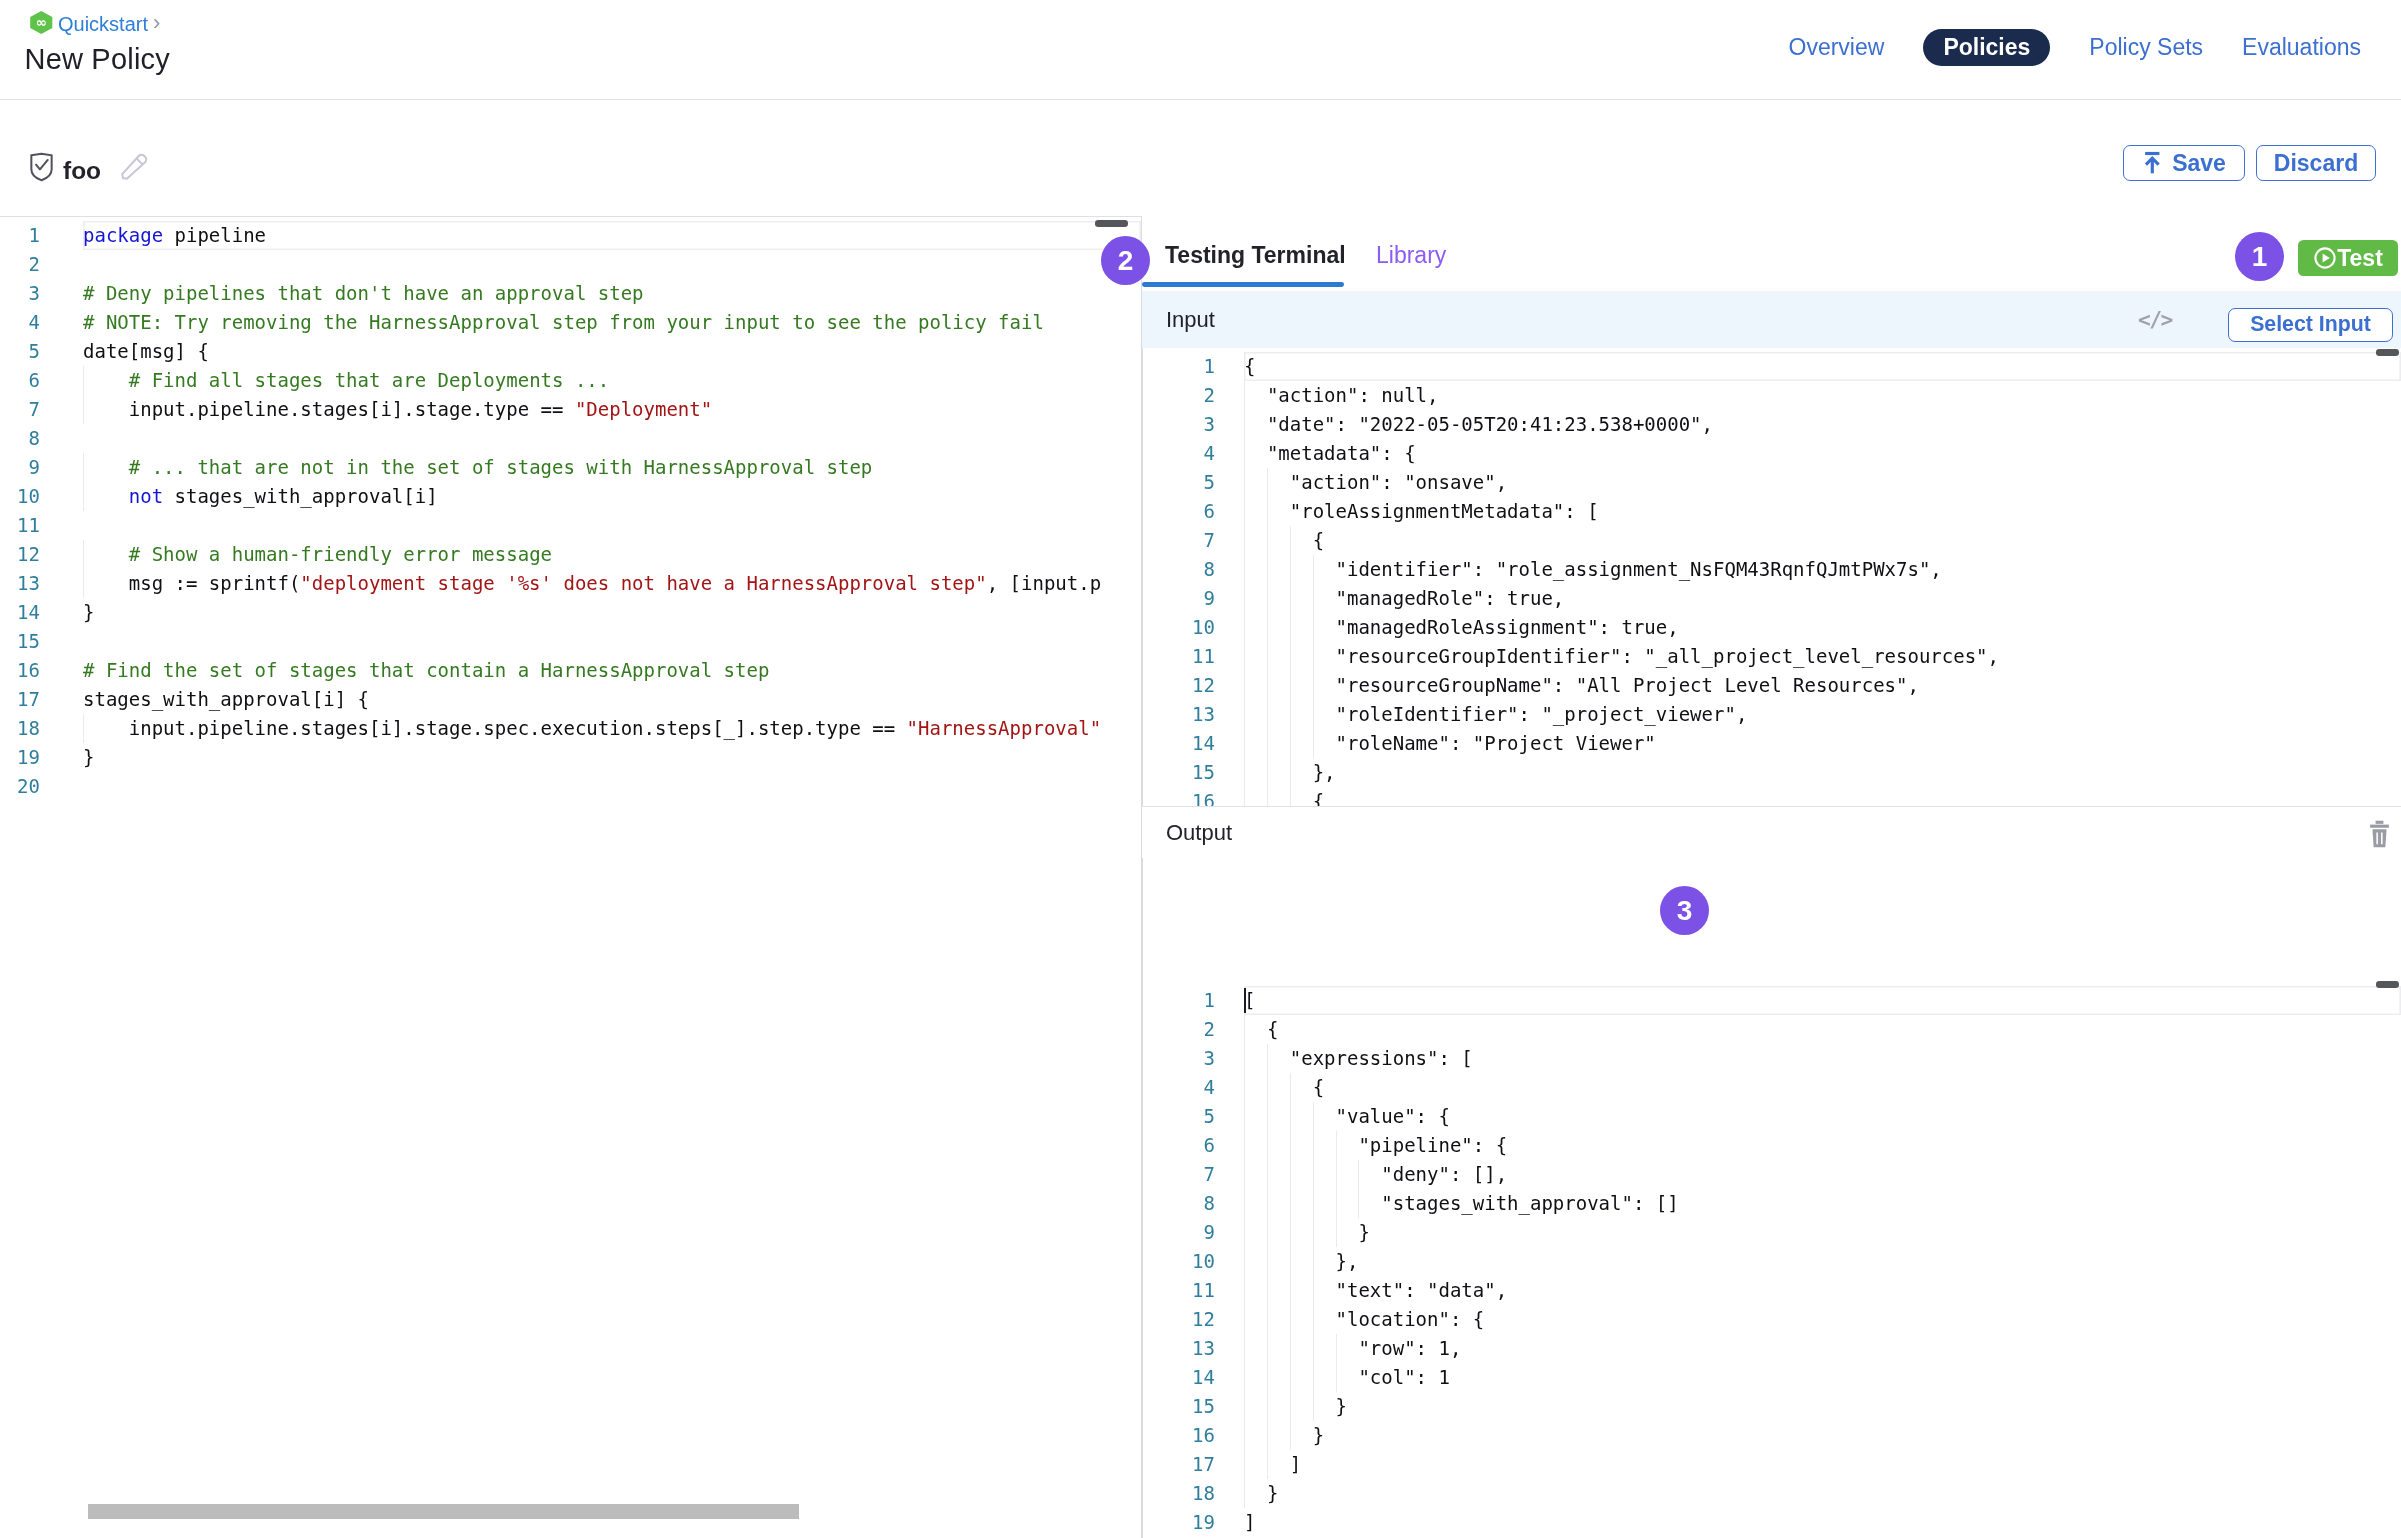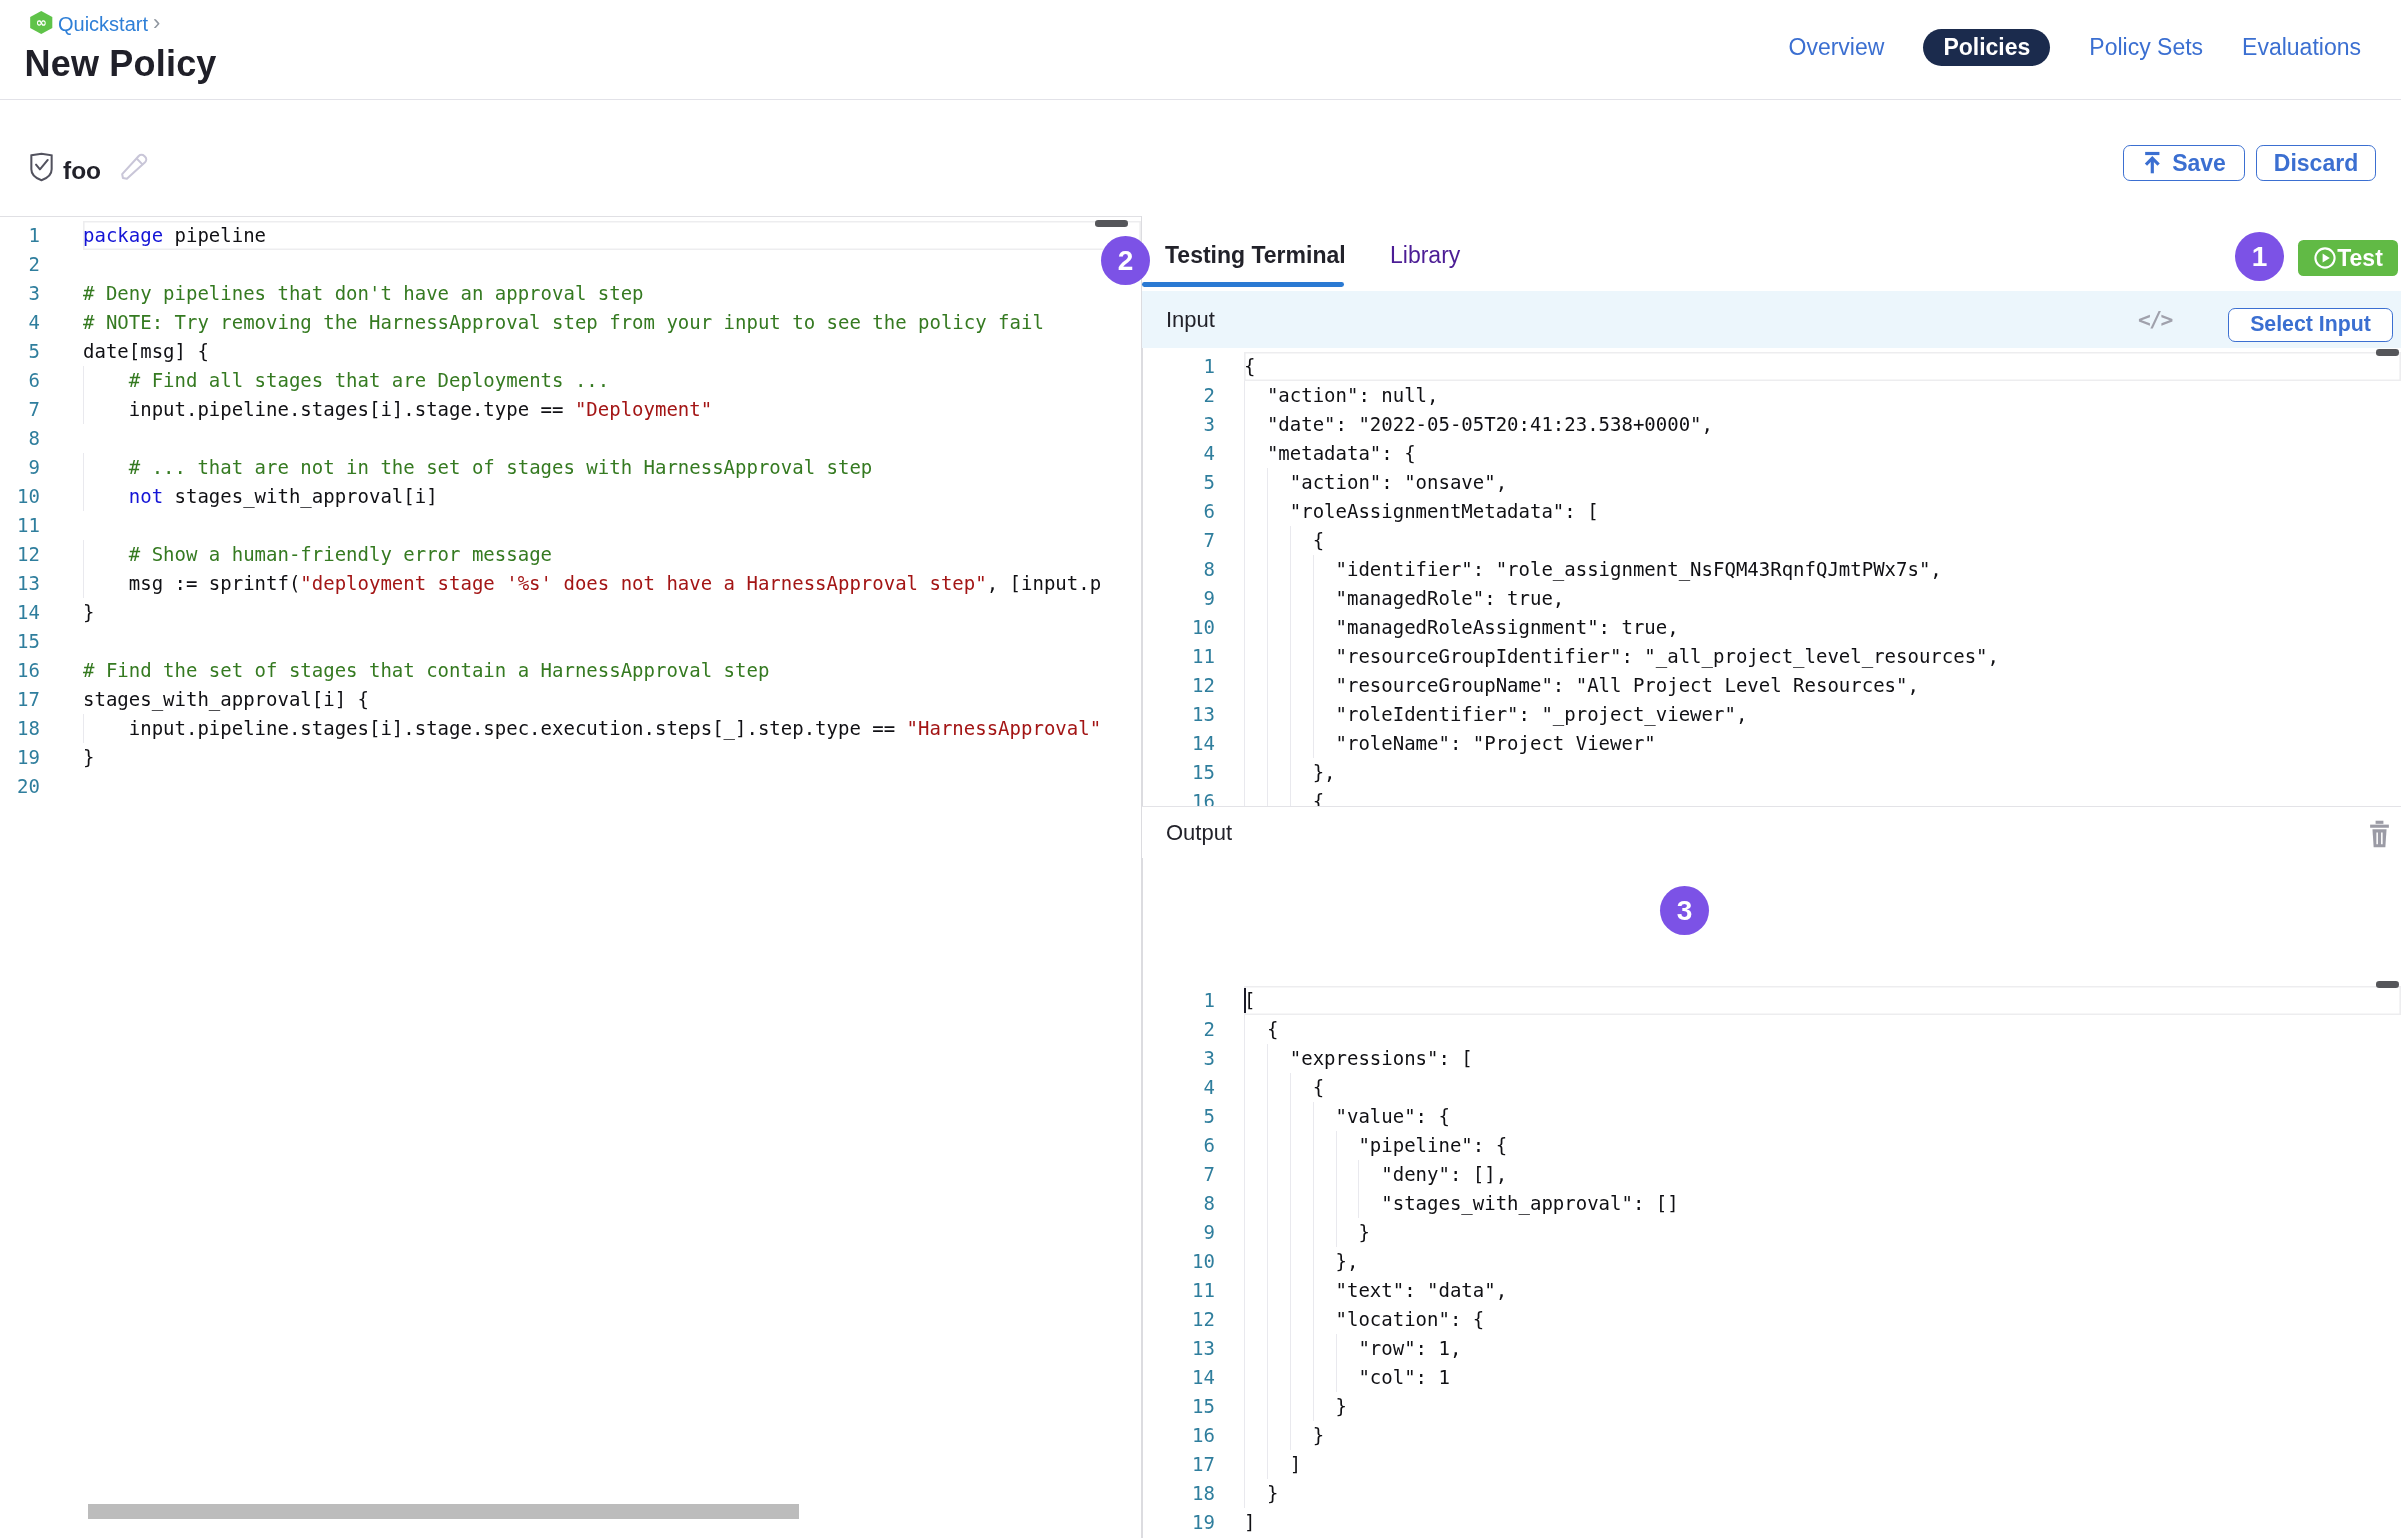--- a/index.html
+++ b/index.html
@@ -5,21 +5,21 @@
   * { margin:0; padding:0; box-sizing:border-box; }
   html,body { width:2401px; height:1538px; background:#ffffff; font-family:"Liberation Sans", sans-serif; color:#22222a; overflow:hidden; }
   .abs { position:absolute; }
   #root { position:relative; width:2401px; height:1538px; background:#fff; }
 
   
   #header { position:absolute; left:0; top:0; width:2401px; height:100px; background:#fff; border-bottom:0.8px solid #e2e2e8; }
   #proj-icon { position:absolute; left:28.5px; top:11px; width:24.5px; height:23px; }
   #crumb { position:absolute; left:58px; top:12.6px; height:22px; line-height:22px; font-size:20px; font-weight:500; color:#2e7fd7; }
   #crumb-chev { position:absolute; left:153px; top:10.3px; font-size:22px; color:#9097a0; }
-  #page-title { position:absolute; left:24.5px; top:43px; font-size:36px; font-weight:700; color:#202029; letter-spacing:0.2px; }
+  #page-title { position:absolute; left:24.5px; top:43px; font-size:29px; font-weight:400; color:#202029; letter-spacing:0.2px; }
   #nav { position:absolute; right:40px; top:29px; height:37px; display:flex; align-items:center; gap:39px; }
   .nav-item { font-size:23px; font-weight:500; color:#3b6fd1; cursor:pointer; }
   .nav-item.active { background:#1b2b4d; color:#fff; height:37px; line-height:37px; padding:0 20px; border-radius:19px; font-weight:600; }
 
   
   #toolbar { position:absolute; left:0; top:100px; width:2401px; height:115px; background:#fff; }
   #shield-ic { position:absolute; left:28.5px; top:152px; }
   #policy-name { position:absolute; left:63px; top:157px; font-size:24.5px; font-weight:700; color:#22222a; }
   #pencil-ic { position:absolute; left:119px; top:152px; }
   .btn-outline { position:absolute; height:36px; border:1.6px solid #3b6fd1; border-radius:7.1px; background:#fff; color:#3b6fd1; font-size:23px; font-weight:600; font-family:"Liberation Sans",sans-serif; display:flex; align-items:center; justify-content:center; gap:9.5px; cursor:pointer; }
@@ -207,21 +207,21 @@
         <span class="lc"></span>
       </div>
     </div>
   <div id="pe-thumb"></div>
   <div id="pe-hscroll"></div>
 
   <div id="vdivider"></div>
 
   <div id="tabs-row">
       <div class="tab" style="left: 23px; font-weight: 700; color: rgb(34, 34, 42);">Testing Terminal</div>
-      <div class="tab" style="left: 248px; font-weight: 500; color: #4c1d95;">Library</div>
+      <div class="tab" style="left: 234px; font-weight: 500; color: #8b5cf6;">Library</div>
     </div>
   <div id="tab-underline"></div>
   <div id="badge2" class="badge">2</div>
   <div id="badge1" class="badge">1</div>
   <button id="test-btn">
     <svg width="24" height="24" viewBox="0 0 30 30">
       <circle cx="15" cy="15" r="12" fill="none" stroke="#ffffff" stroke-width="2.6"></circle>
       <polygon points="12,9.5 21,15 12,20.5" fill="#ffffff"></polygon>
     </svg>
     <span>Test</span>

